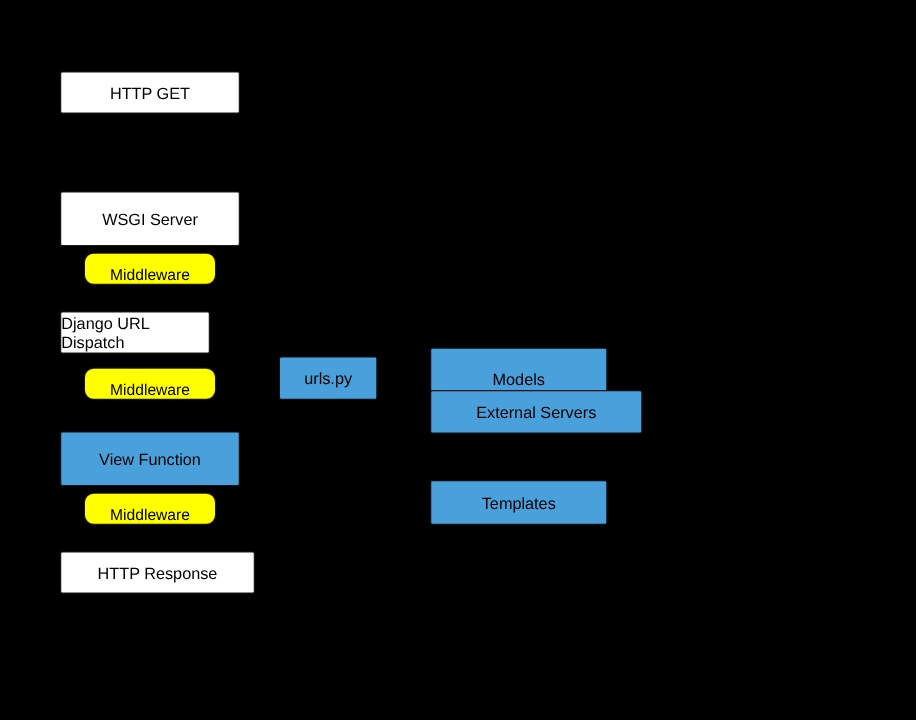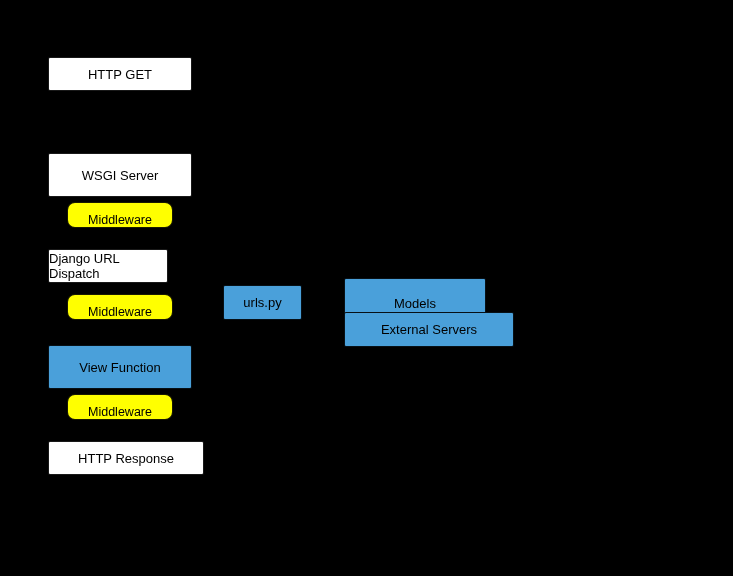--- a/index.html
+++ b/index.html
@@ -90,14 +90,17 @@
   </div>
 
   <div class="node blue n-models">
     <span>Models</span>
   </div>
 
   <div class="node blue n-external">
     <span>External Servers</span>
   </div>
 
+  <div class="node blue n-templates">
+    <span>Templates</span>
+  </div>
 
 </div>
 
 </body></html>

